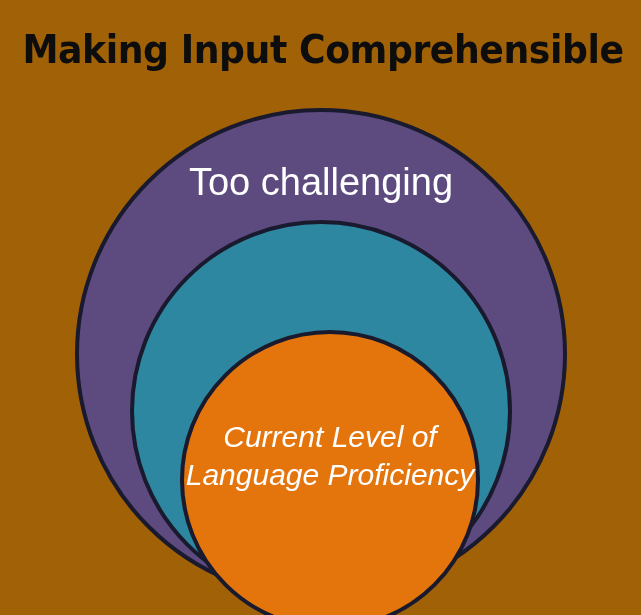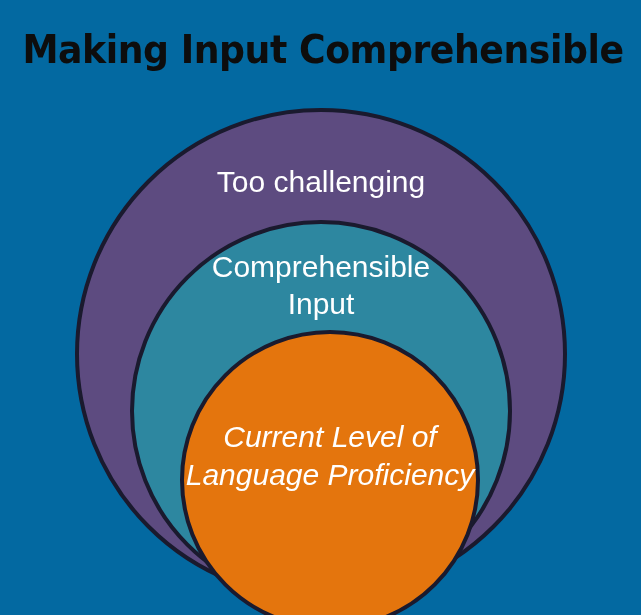--- a/index.html
+++ b/index.html
@@ -10,21 +10,21 @@
   body {
     width: 641px;
     height: 615px;
     overflow: hidden;
     font-family: "Liberation Sans", sans-serif;
   }
   #slide {
     position: relative;
     width: 641px;
     height: 615px;
-    background: #0369a1;
+    background: #a16207;
   }
   #page-title {
     position: absolute;
     left: 0;
     top: 27px;
     width: 641px;
     text-align: center;
     font-family: "DejaVu Sans", sans-serif;
     font-weight: bold;
     font-size: 39px;
@@ -45,21 +45,21 @@
     text-align: center;
     color: #ffffff;
     font-family: "Liberation Sans", sans-serif;
     font-weight: 400;
     white-space: pre-line;
   }
   #label-outer {
     left: 111px;
     top: 164px;
     width: 420px;
-    font-size: 30px;
+    font-size: 38px;
     line-height: 36px;
   }
   #label-middle {
     left: 111px;
     top: 248px;
     width: 420px;
     font-size: 30px;
     line-height: 37px;
   }
   #label-inner {
@@ -79,19 +79,17 @@
   <div id="page-title">Making Input Comprehensible</div>
 
   <svg id="venn" width="641" height="615" viewBox="0 0 641 615">
     <circle cx="321" cy="354" r="244" fill="#5D4B80" stroke="#1A1A2E" stroke-width="4"></circle>
     <circle cx="321" cy="411" r="189" fill="#2D87A0" stroke="#1A1A2E" stroke-width="4"></circle>
     <circle cx="330" cy="480" r="148" fill="#E4750D" stroke="#1A1A2E" stroke-width="4"></circle>
   </svg>
 
   <div class="circle-label" id="label-outer">Too challenging</div>
 
-  <div class="circle-label" id="label-middle">Comprehensible
-Input</div>
 
   <div class="circle-label" id="label-inner">Current Level of
 Language Proficiency</div>
 
 </div>
 
 </body></html>

